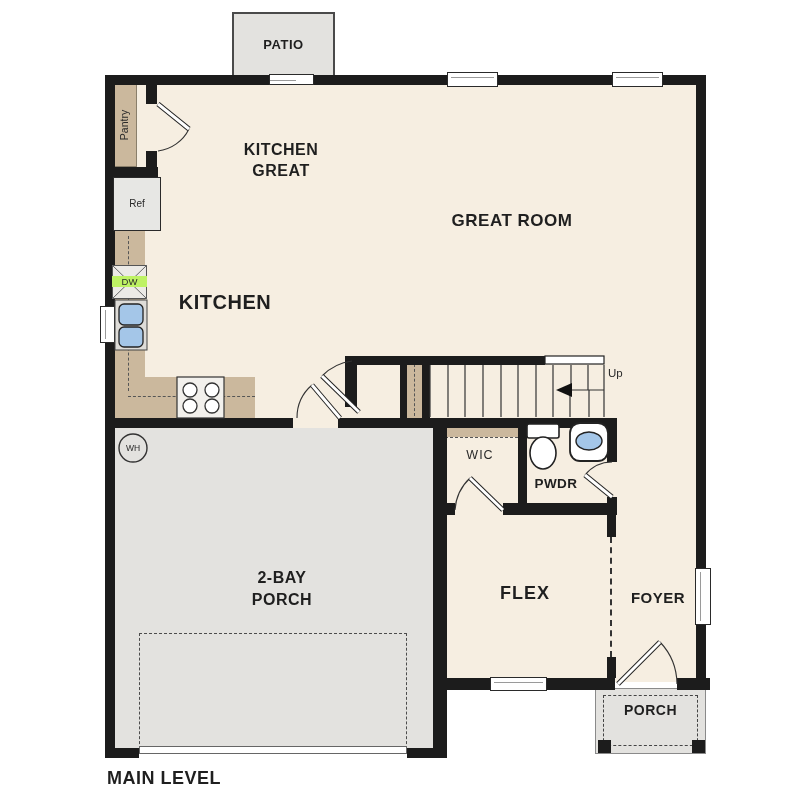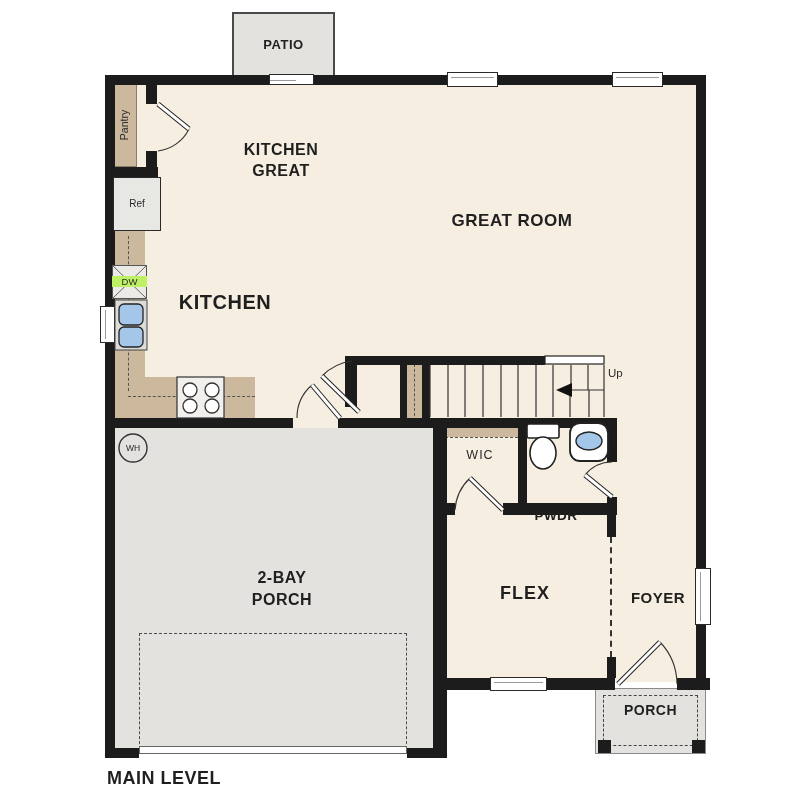--- a/index.html
+++ b/index.html
@@ -181,21 +181,21 @@
   <div class="lbl z5" style="left:412px;top:211px;width:200px;font-size:17px;">GREAT ROOM</div>
   <div class="lbl z5" style="left:155px;top:291px;width:140px;font-size:20px;">KITCHEN</div>
   <div class="lbl z5" style="left:202px;top:567px;width:160px;font-size:16px;line-height:1.35;">
     <div>2-BAY</div>
     <div>PORCH</div>
   </div>
   <div class="lbl z5" style="left:455px;top:583px;width:140px;font-size:18px;letter-spacing:1px;">FLEX</div>
   <div class="lbl z5" style="left:618px;top:589px;width:80px;font-size:15px;">FOYER</div>
   <div class="lbl z5" style="left:595px;top:702px;width:111px;font-size:14px;">PORCH</div>
   <div class="sm  z5" style="left:450px;top:448px;width:60px;font-size:12.5px;letter-spacing:1px;">WIC</div>
-  <div class="lbl z5" style="left:527px;top:476px;width:58px;font-size:13.5px;margin-top:32px;">PWDR</div>
+  <div class="lbl z5" style="left:527px;top:476px;width:58px;font-size:13.5px;">PWDR</div>
   <div class="lbl z5" style="left:107px;top:768px;font-size:18px;letter-spacing:.5px;">MAIN LEVEL</div>
   <div class="sm  z5" style="left:608px;top:367px;font-size:11.5px;">Up</div>
 
   <div class="sm z5" style="left:84px;top:119px;width:80px;font-size:10.5px;transform:rotate(-90deg);">Pantry</div>
   <div class="sm z5" style="left:113px;top:198px;width:48px;font-size:10px;">Ref</div>
   <div class="sm z5" style="left:112px;top:276px;width:35px;font-size:9.5px;background:#bef264;">DW</div>
   <div class="sm z5" style="left:119px;top:443px;width:28px;font-size:8.5px;">WH</div>
 
 </div>
 

